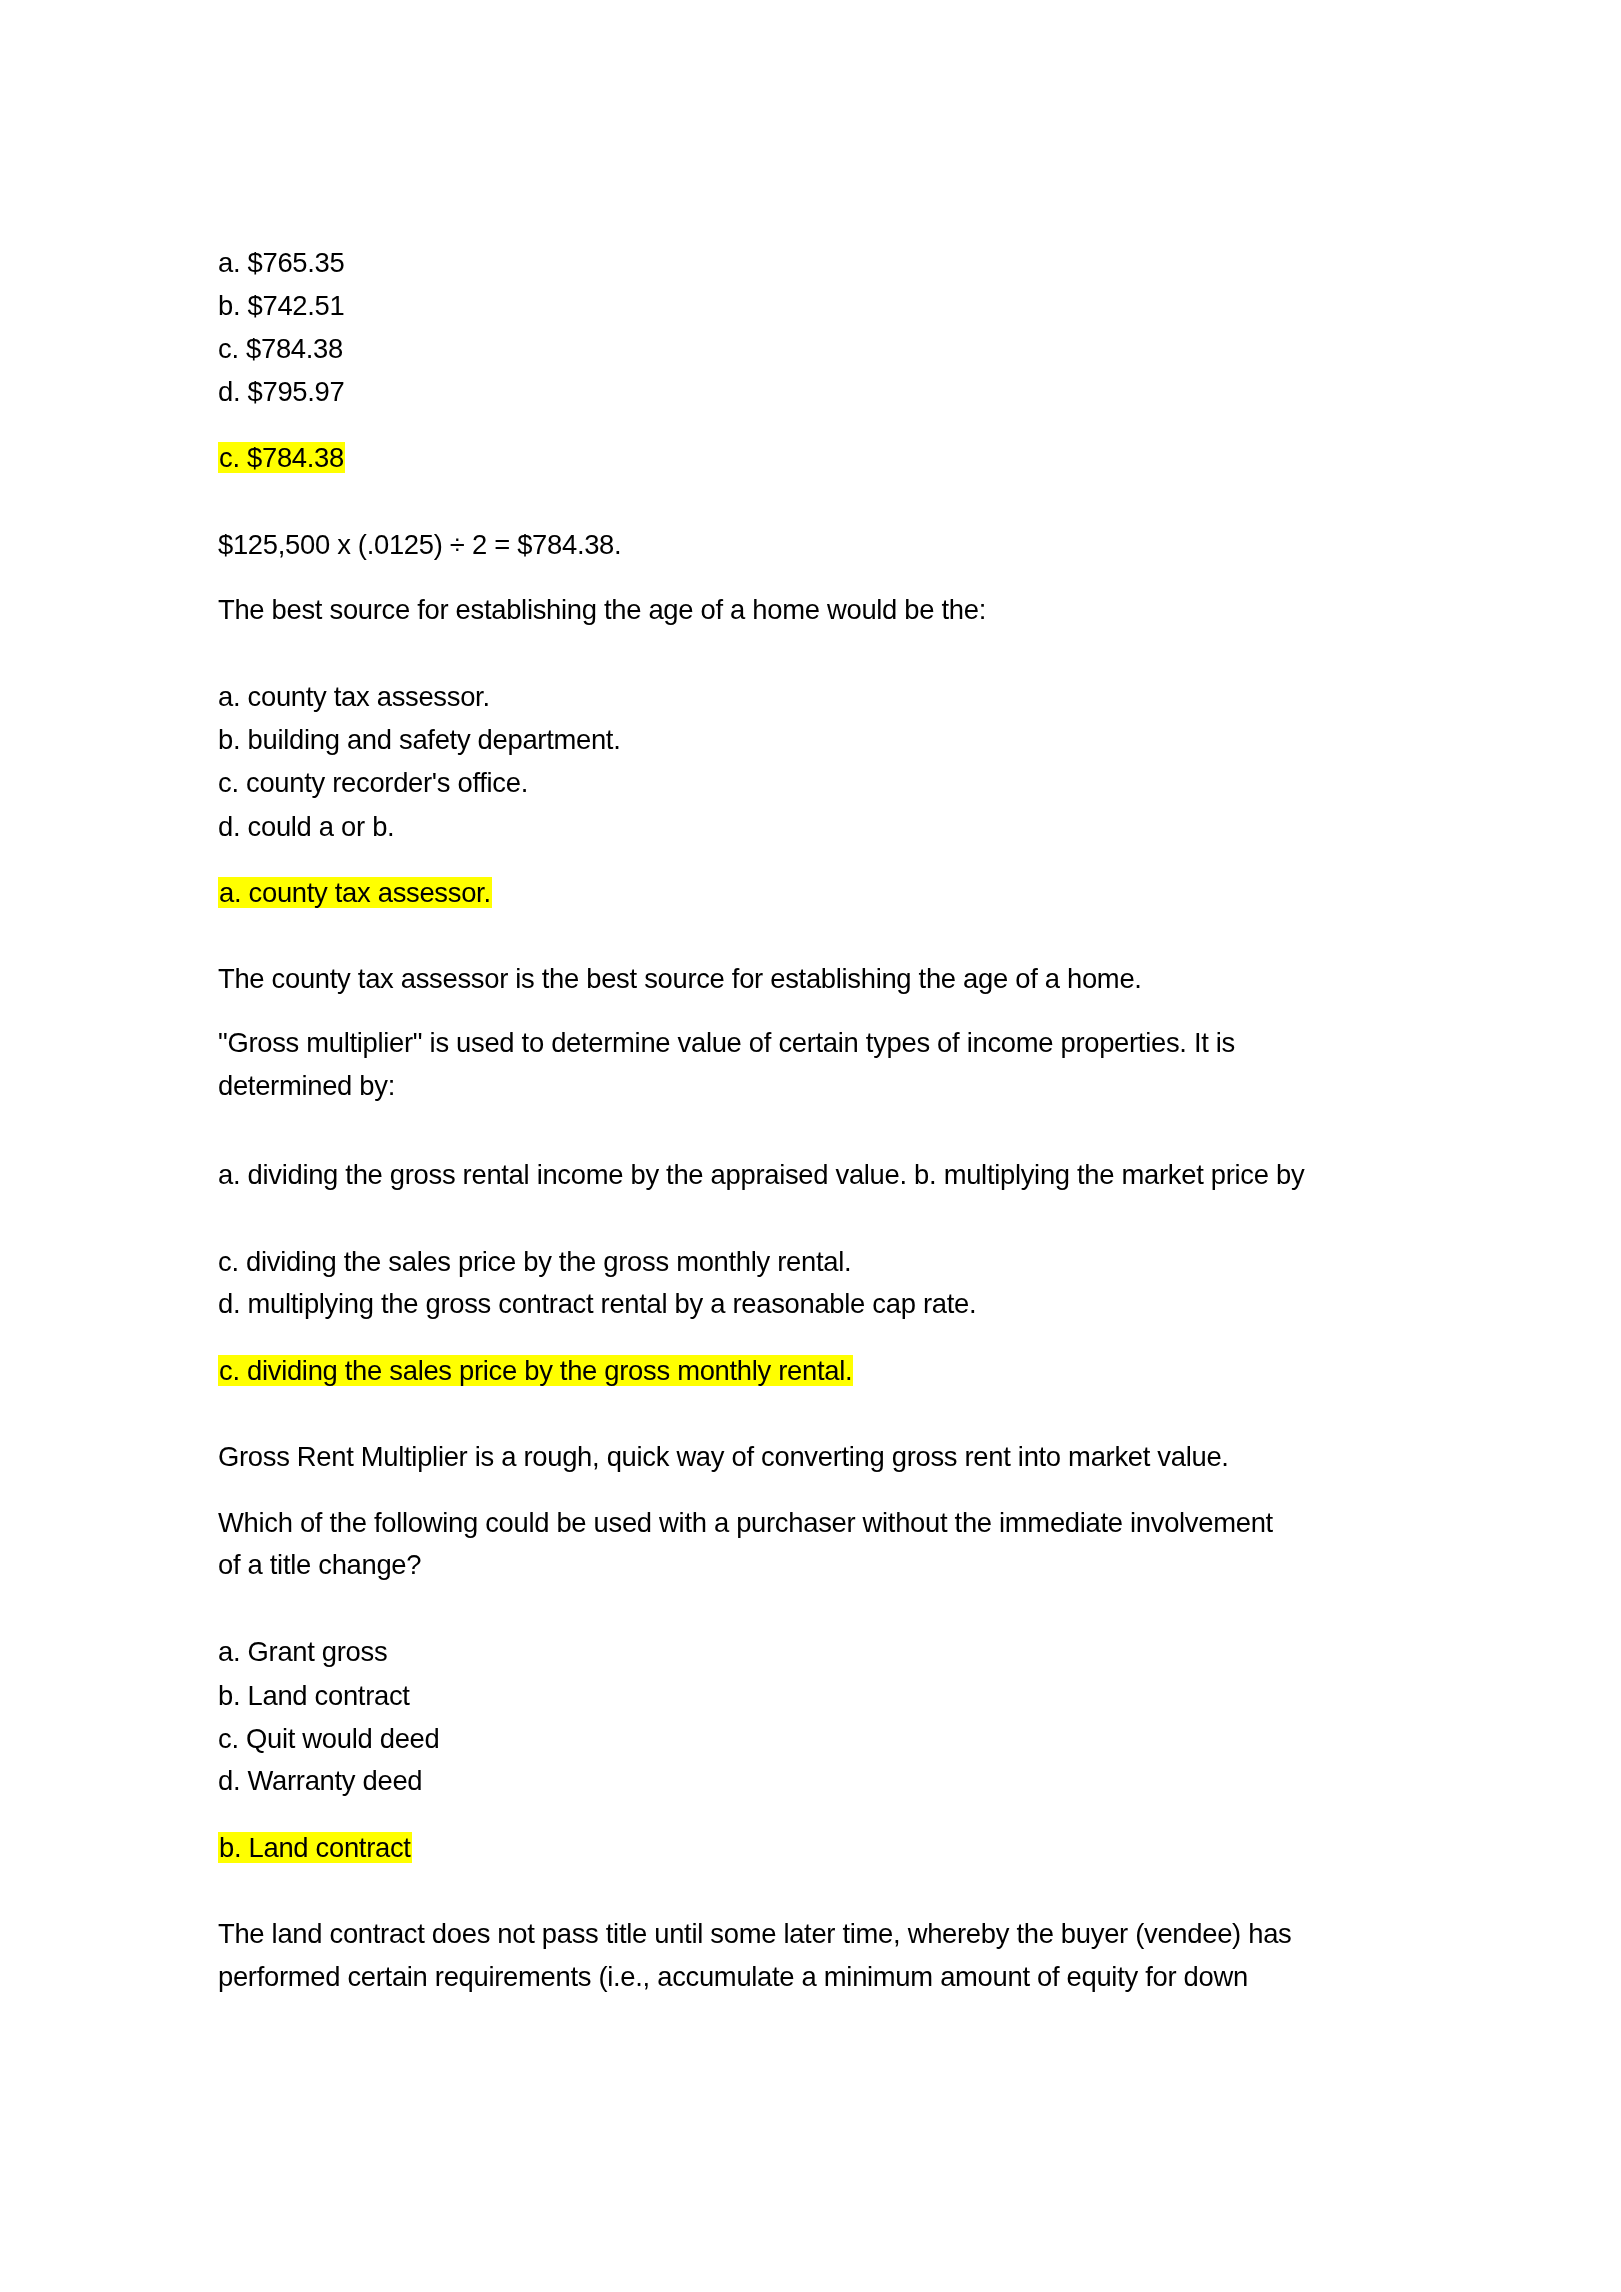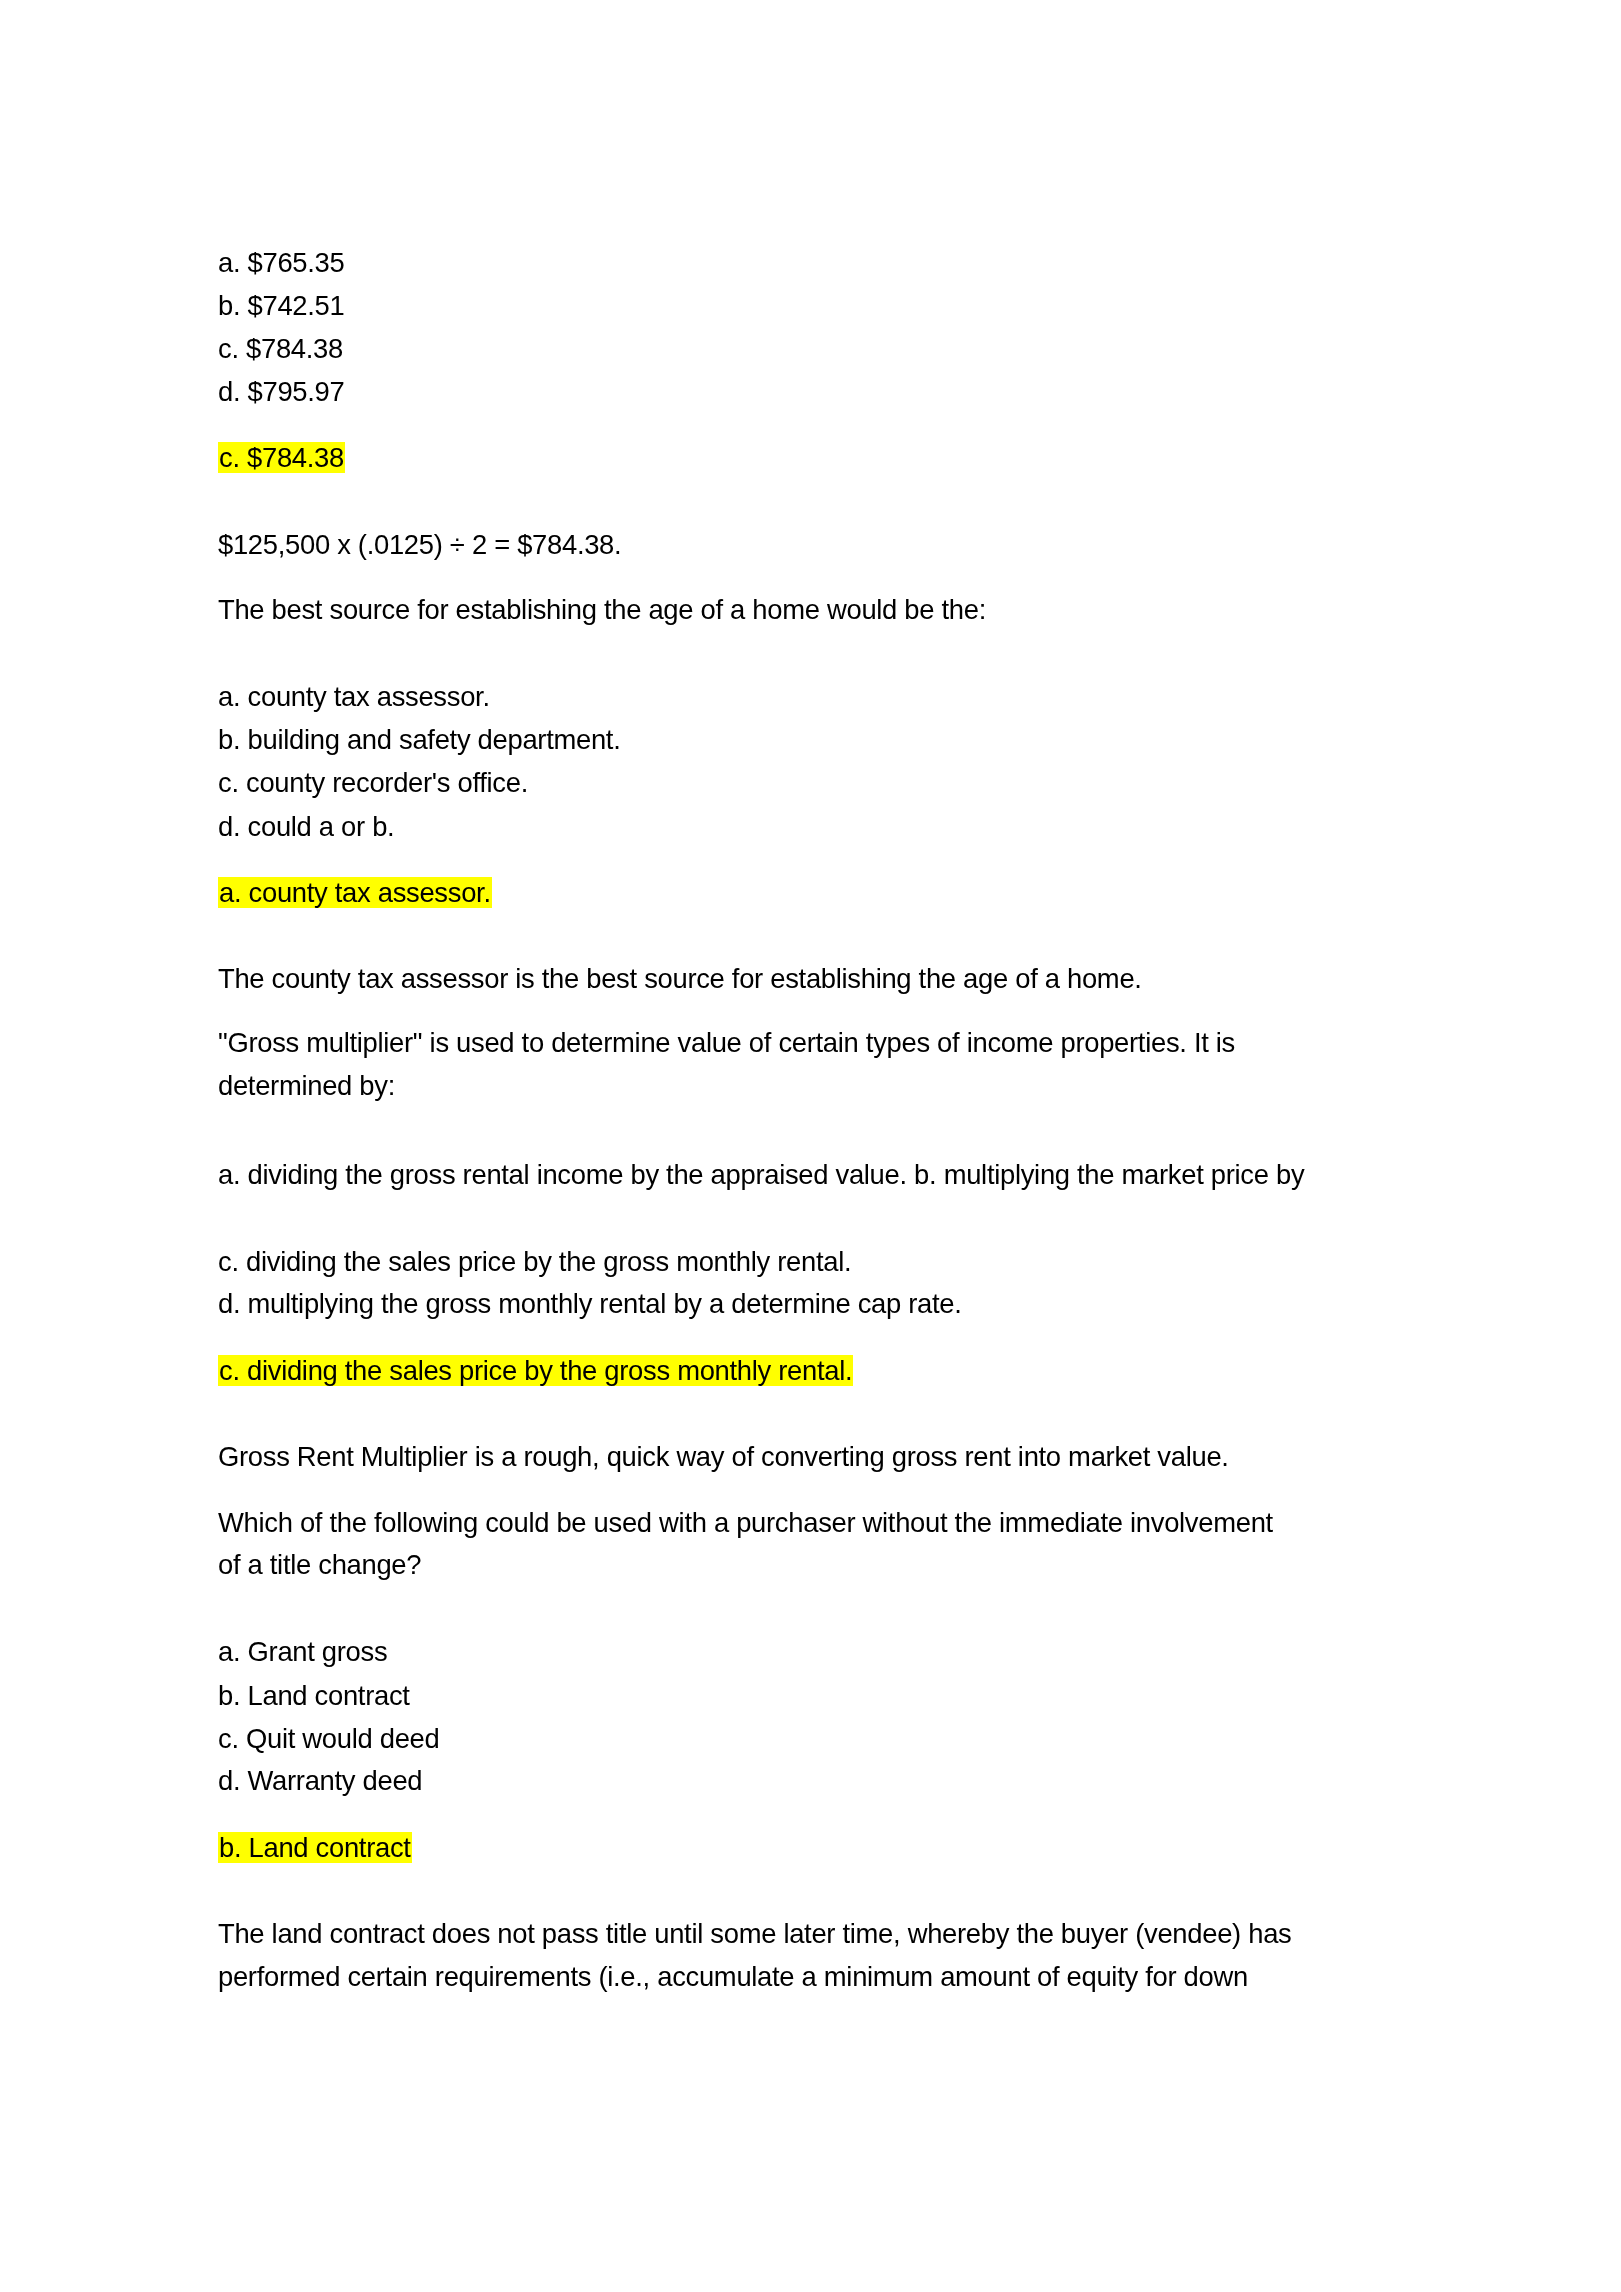--- a/index.html
+++ b/index.html
@@ -34,21 +34,21 @@
   <div class="line" style="top:718px">b. building and safety department.</div>
   <div class="line" style="top:761px">c. county recorder's office.</div>
   <div class="line" style="top:805px">d. could a or b.</div>
   <div class="line" style="top:871px"><span class="hl">a. county tax assessor.</span></div>
   <div class="line" style="top:957px">The county tax assessor is the best source for establishing the age of a home.</div>
 
   <div class="line" style="top:1021px">"Gross multiplier" is used to determine value of certain types of income properties. It is</div>
   <div class="line" style="top:1064px">determined by:</div>
   <div class="line" style="top:1153px">a. dividing the gross rental income by the appraised value. b. multiplying the market price by</div>
   <div class="line" style="top:1240px">c. dividing the sales price by the gross monthly rental.</div>
-  <div class="line" style="top:1282px">d. multiplying the gross monthly rental by a determine cap rate.</div>
+  <div class="line" style="top:1282px">d. multiplying the gross contract rental by a reasonable cap rate.</div>
   <div class="line" style="top:1349px"><span class="hl">c. dividing the sales price by the gross monthly rental.</span></div>
   <div class="line" style="top:1435px">Gross Rent Multiplier is a rough, quick way of converting gross rent into market value.</div>
 
   <div class="line" style="top:1501px">Which of the following could be used with a purchaser without the immediate involvement</div>
   <div class="line" style="top:1543px">of a title change?</div>
   <div class="line" style="top:1630px">a. Grant gross</div>
   <div class="line" style="top:1674px">b. Land contract</div>
   <div class="line" style="top:1717px">c. Quit would deed</div>
   <div class="line" style="top:1759px">d. Warranty deed</div>
   <div class="line" style="top:1826px"><span class="hl">b. Land contract</span></div>

